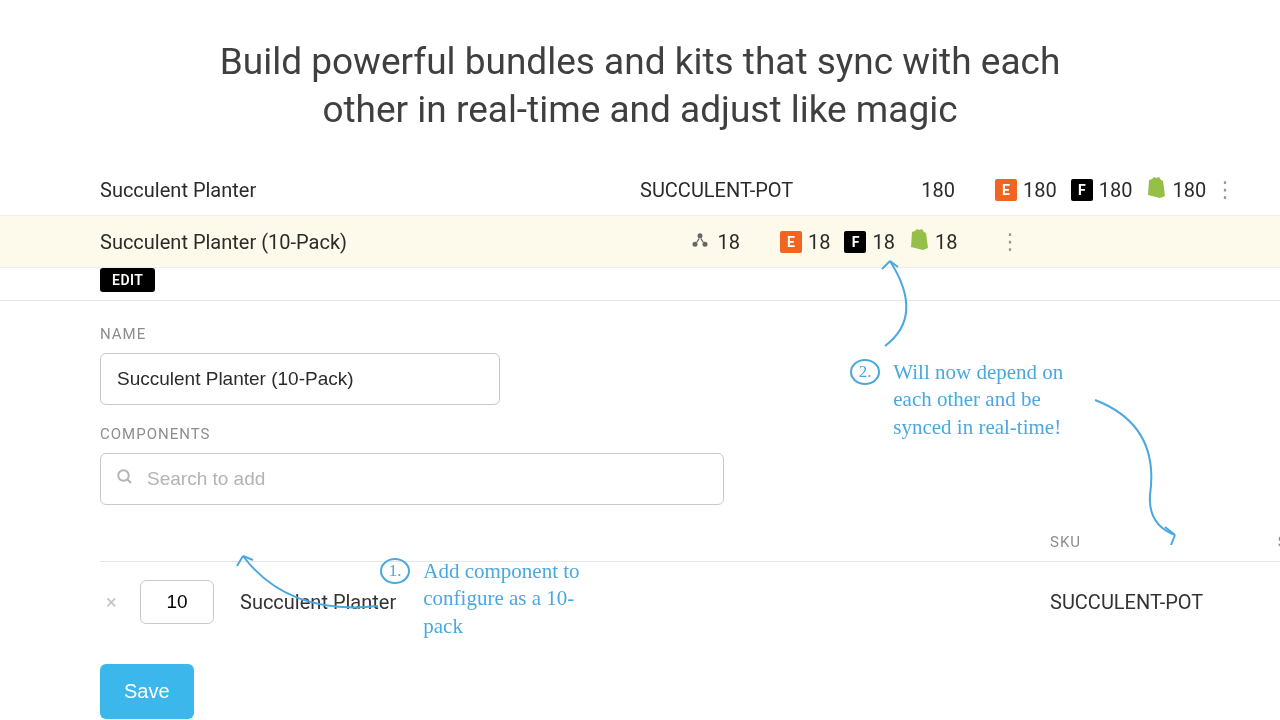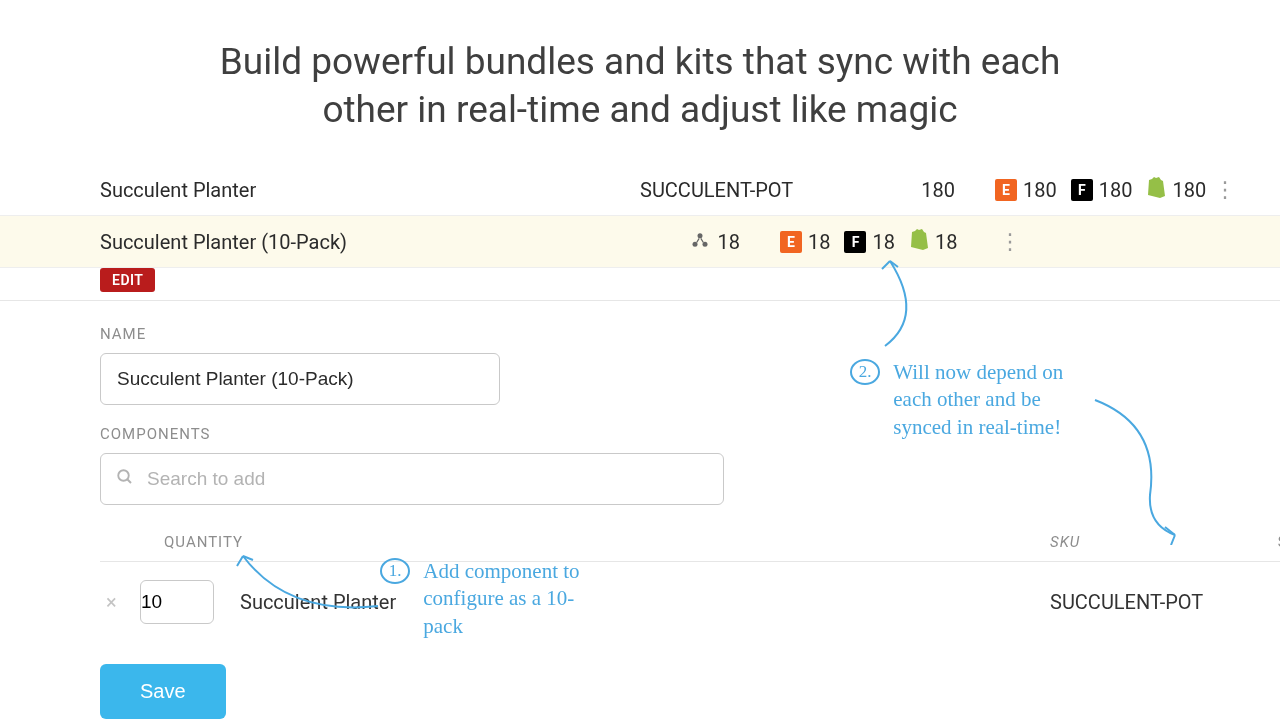--- a/index.html
+++ b/index.html
@@ -49,21 +49,21 @@
   width:22px; height:22px; font-size:14px; font-weight:700;
   border-radius:2px;
 }
 .badge-e { background:#f16521; color:#fff; }
 .badge-f { background:#000; color:#fff; }
 .badge-s { color:#95bf47; font-size:20px; }
 .chan { display:flex; align-items:center; gap:6px; color:#2b2b2b; font-size:20px;}
 .bundle-icon { color:#666; font-size:18px; }
 .edit-tag {
   position:absolute; left:100px; top:52px;
-  background:#b91c1c; color:#fff; font-size:14px; font-weight:600;
+  background:#000000; color:#fff; font-size:14px; font-weight:600;
   padding:4px 12px; border-radius:3px; letter-spacing:0.5px;
 }
 .panel {
   position: relative;
   margin: 32px -100px 0 -100px;
   padding: 18px 25px 28px 100px;
   border-top: 1px solid #e6e6e6;
   border-bottom: 1px solid #e6e6e6;
 }
 .label {
@@ -83,39 +83,39 @@
 }
 .input-search { width:100%; padding-left:46px; color:#000000; }
 .input-search::placeholder { color:#b3b3b3; }
 .mt { margin-top: 20px; }
 .comp-head {
   display:flex; font-size:15px; color:#8d8d8d; letter-spacing:1px;
   margin-top: 28px; padding-bottom: 10px;
 }
 .comp-head .q { width:240px; padding-left:64px;}
 .comp-head .sp { flex:1; }
-.comp-head .sku { width:200px;font-style:italic; }
+.comp-head .sku { width:200px; }
 .comp-head .st { width:80px; text-align:right; }
 .comp-row {
   display:flex; align-items:center;
   border-top:1px solid #e6e6e6;
   padding: 18px 0;
   font-size:20px;
 }
 .comp-row .rm { width:40px; color:#c4c4c4; font-size:20px; cursor:pointer; padding-left:6px;}
 .comp-row .qty {
   width:74px; border:1px solid #c9c9c9; border-radius:6px;
-  padding:10px 0; font-size:19px; margin-right:26px;
+  padding:10px 0; text-align:center; font-size:19px; margin-right:26px;
 }
 .comp-row .cname { flex:1; }
 .comp-row .csku  { width:200px; }
 .comp-row .cst   { width:80px; text-align:right; }
 .save-btn {
   background:#3bb7ec; color:#fff; border:none;
-  padding: 16px 40px; font-size:20px; border-radius:6px;
+  padding: 16px 24px; font-size:20px; border-radius:6px;
   margin-top: 22px; cursor:pointer;
 }
 
 .anno {
   position:absolute; color:#4aa8e0;
   font-family: "Comic Sans MS", "Marker Felt", cursive;
   font-size:21px; line-height:1.3;margin-top:16px;
 }
 .anno-num {
   display:inline-flex; align-items:center; justify-content:center;
@@ -206,21 +206,20 @@
       <span class="icon">
         <svg width="18" height="18" viewBox="0 0 24 24" fill="none" stroke="currentColor" stroke-width="2.5">
             <circle cx="10" cy="10" r="7"></circle>
             <line x1="20" y1="20" x2="15" y2="15"></line>
           </svg>
       </span>
       <input class="input input-search" placeholder="Search to add" style="">
     </div>
 
     <div class="comp-head">
-      <div class="q">QUANTITY</div>
       <div class="sp"></div>
       <div class="sku">SKU</div>
       <div class="st">STOCK</div>
     </div>
 
     <div class="comp-row">
       <div class="rm">×</div>
       <input class="qty" value="10" style="">
       <div class="cname">Succulent Planter</div>
       <div class="csku">SUCCULENT-POT</div>

